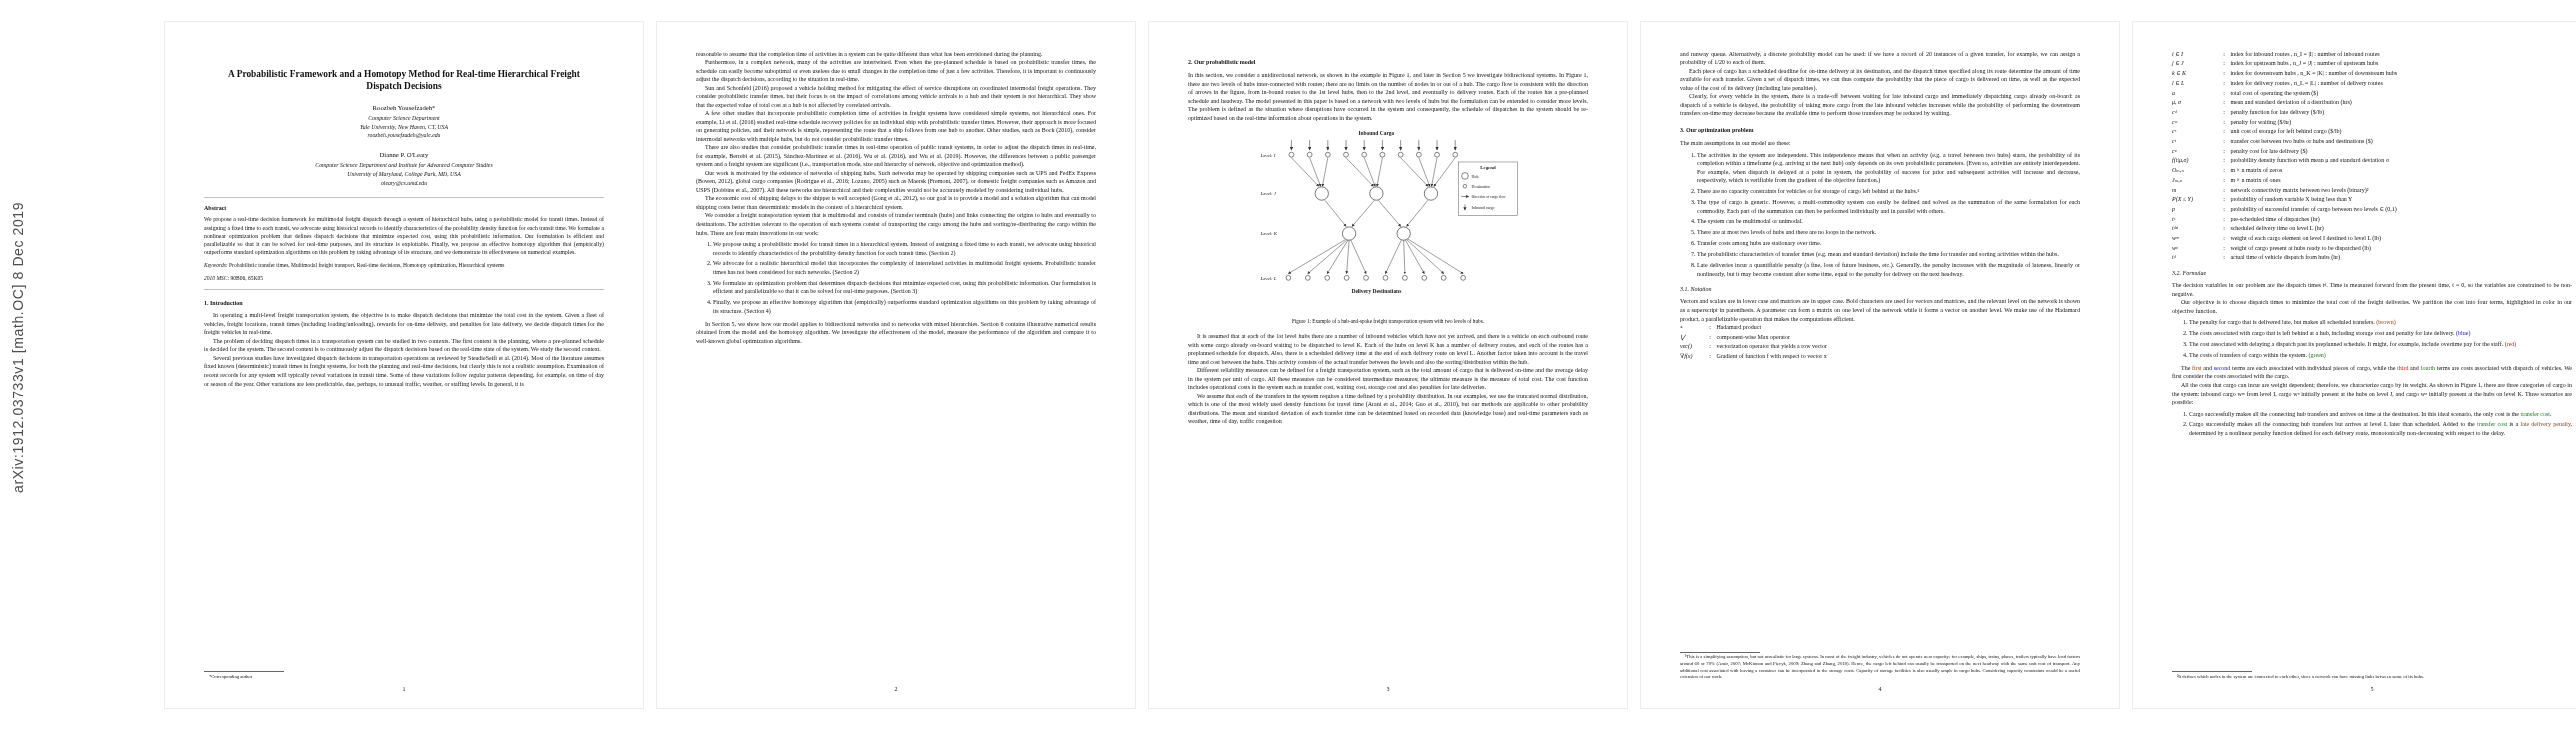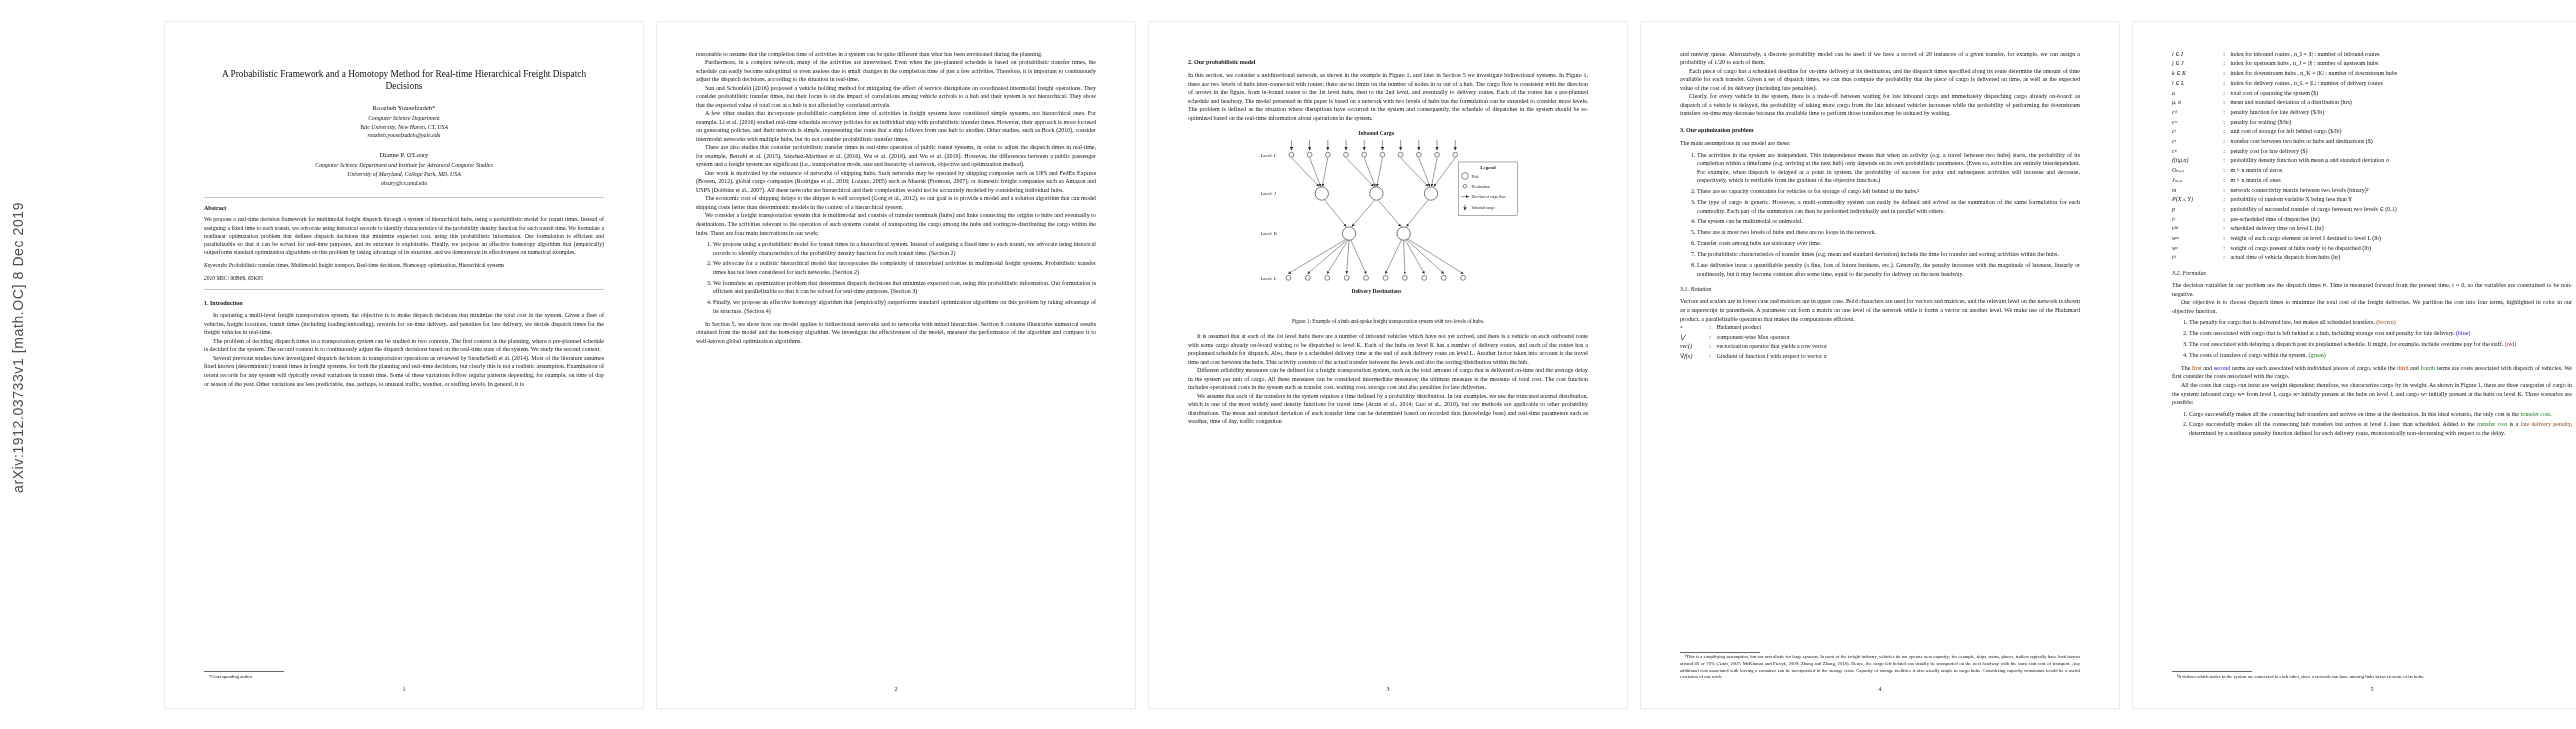--- a/index.html
+++ b/index.html
@@ -19,21 +19,21 @@
   .page{
     width:480px;height:688px;flex:none;box-sizing:border-box;
     background:#fff;border:0.6px solid #ececec;
     padding:28px 39px 18px;position:relative;overflow:hidden;
     font-size:6px;line-height:1.42;text-align:justify;
   }
   .pagenum{position:absolute;bottom:14.6px;left:0;right:0;text-align:center;font-size:6px;}
   p{margin:0;text-indent:9px;}
   p.noind{text-indent:0;}
   
-  .title{ text-align:center;font-size:9.4px;font-weight:normal;line-height:1.35;margin:18px 17px 6px;text-indent:0;}
+  .title{ text-align:center;font-size:9.4px;font-weight:bold;line-height:1.35;margin:18px 17px 6px;text-indent:0;}
   .author-name{text-align:center;font-size:6.7px;margin:9.7px 0 1.8px;text-indent:0;}
   .affil{text-align:center;font-style:italic;font-size:5.8px;line-height:1.5;text-indent:0;}
   .rule{border-top:0.6px solid #c0c0c0;margin:9.7px 0 0;}
   .abstract-head{font-weight:bold;font-size:6px;margin:6px 0 3px;text-align:left;}
   .abstract-text{font-size:5.8px;text-indent:0;}
   .kw{font-size:5.5px;margin-top:5.5px;text-indent:0;text-align:left;}
   .kw .lab{font-style:italic;}
   .rule-bottom{border-top:0.6px solid #c0c0c0;margin:6px 0 8.5px;}
   .section-head{font-weight:bold;font-size:6px;margin:8.5px 0 4.3px;text-align:left;text-indent:0;}
   .subsection-head{font-style:italic;font-size:6px;margin:7.3px 0 3.6px;text-align:left;text-indent:0;}

